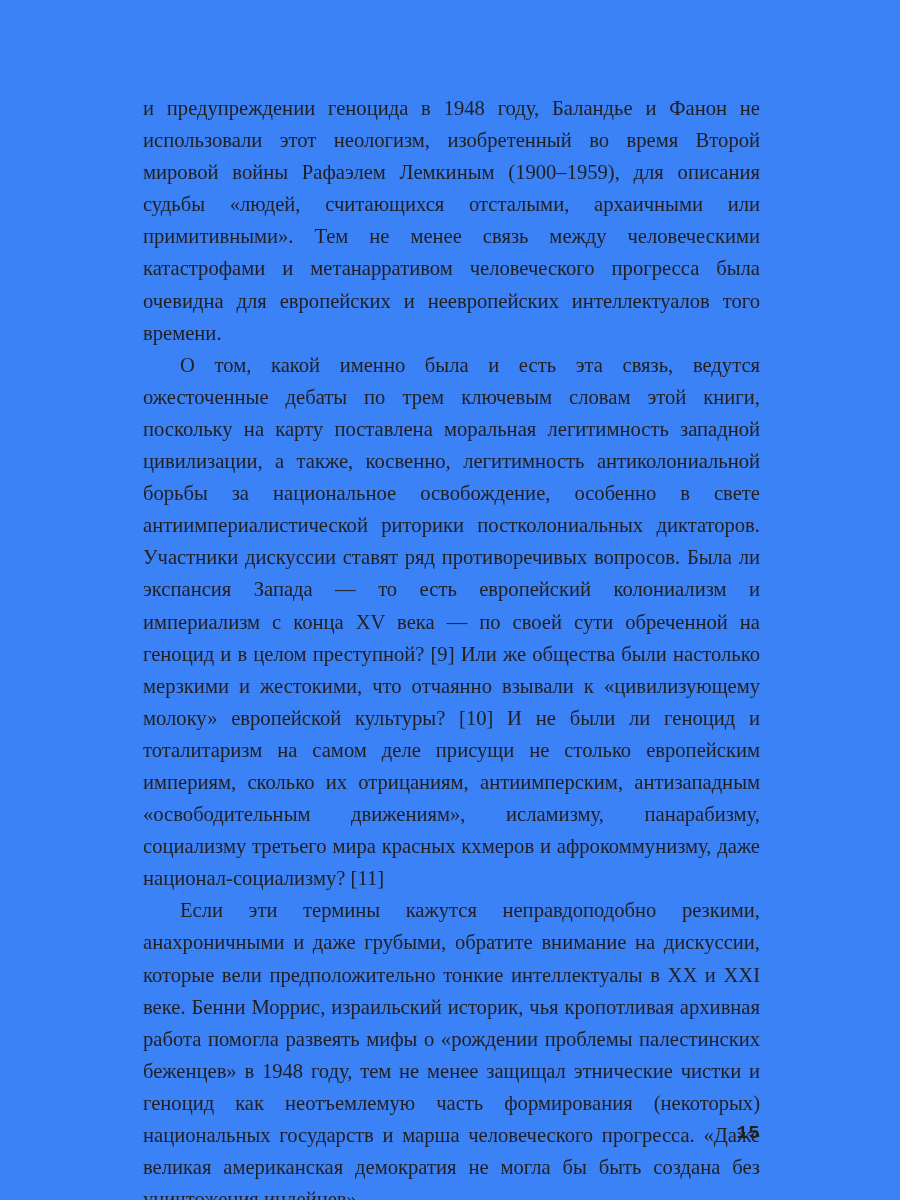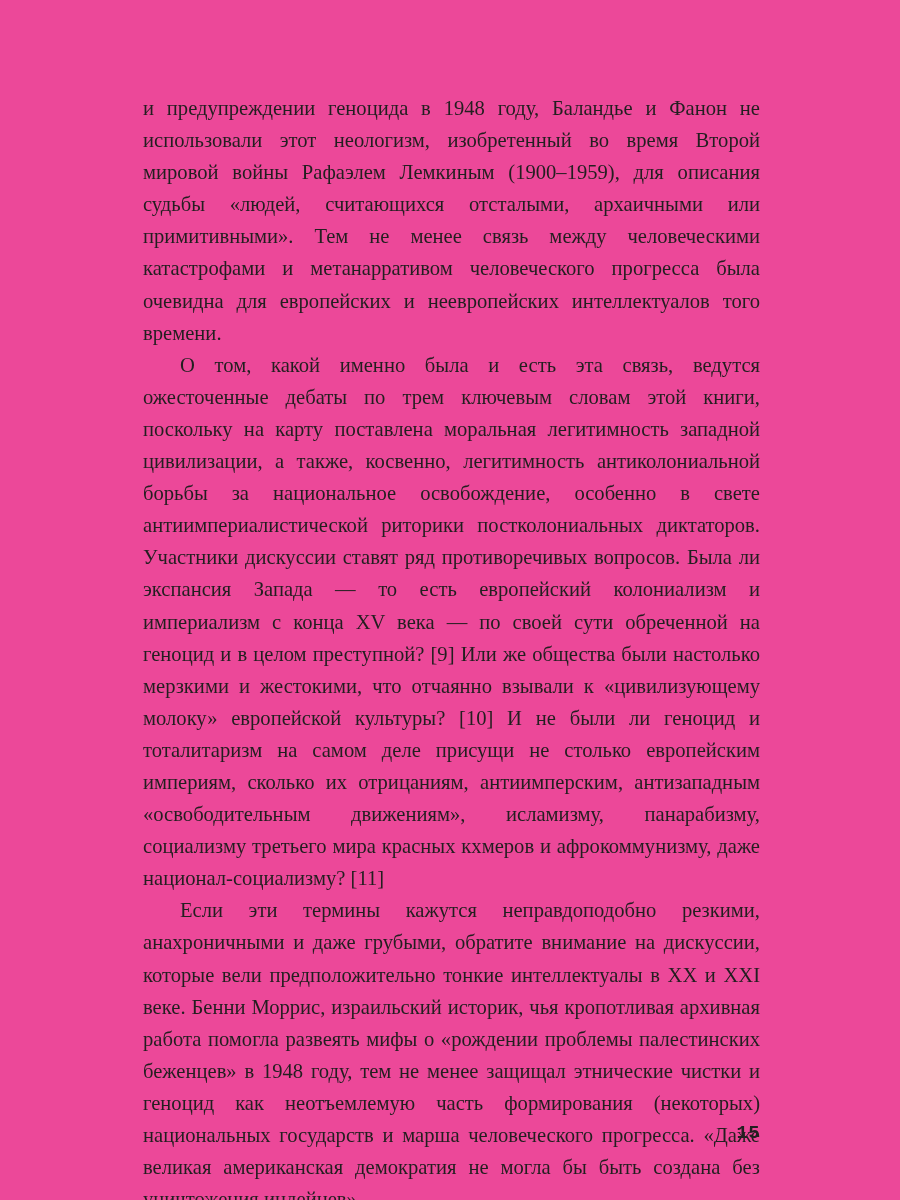--- a/index.html
+++ b/index.html
@@ -6,21 +6,21 @@
   html, body {
     margin: 0;
     padding: 0;
     background: #ffffff;
   }
 
   .page {
     position: relative;
     width: 900px;
     height: 1200px;
-    background: #ec4899;
+    background: #3b82f6;
     overflow: hidden;
     font-family: "Liberation Serif", "DejaVu Serif", serif;
     -webkit-font-smoothing: antialiased;
   }
 
   
   .textblock {
     position: absolute;
     left: 143px;
     top: 92px;

